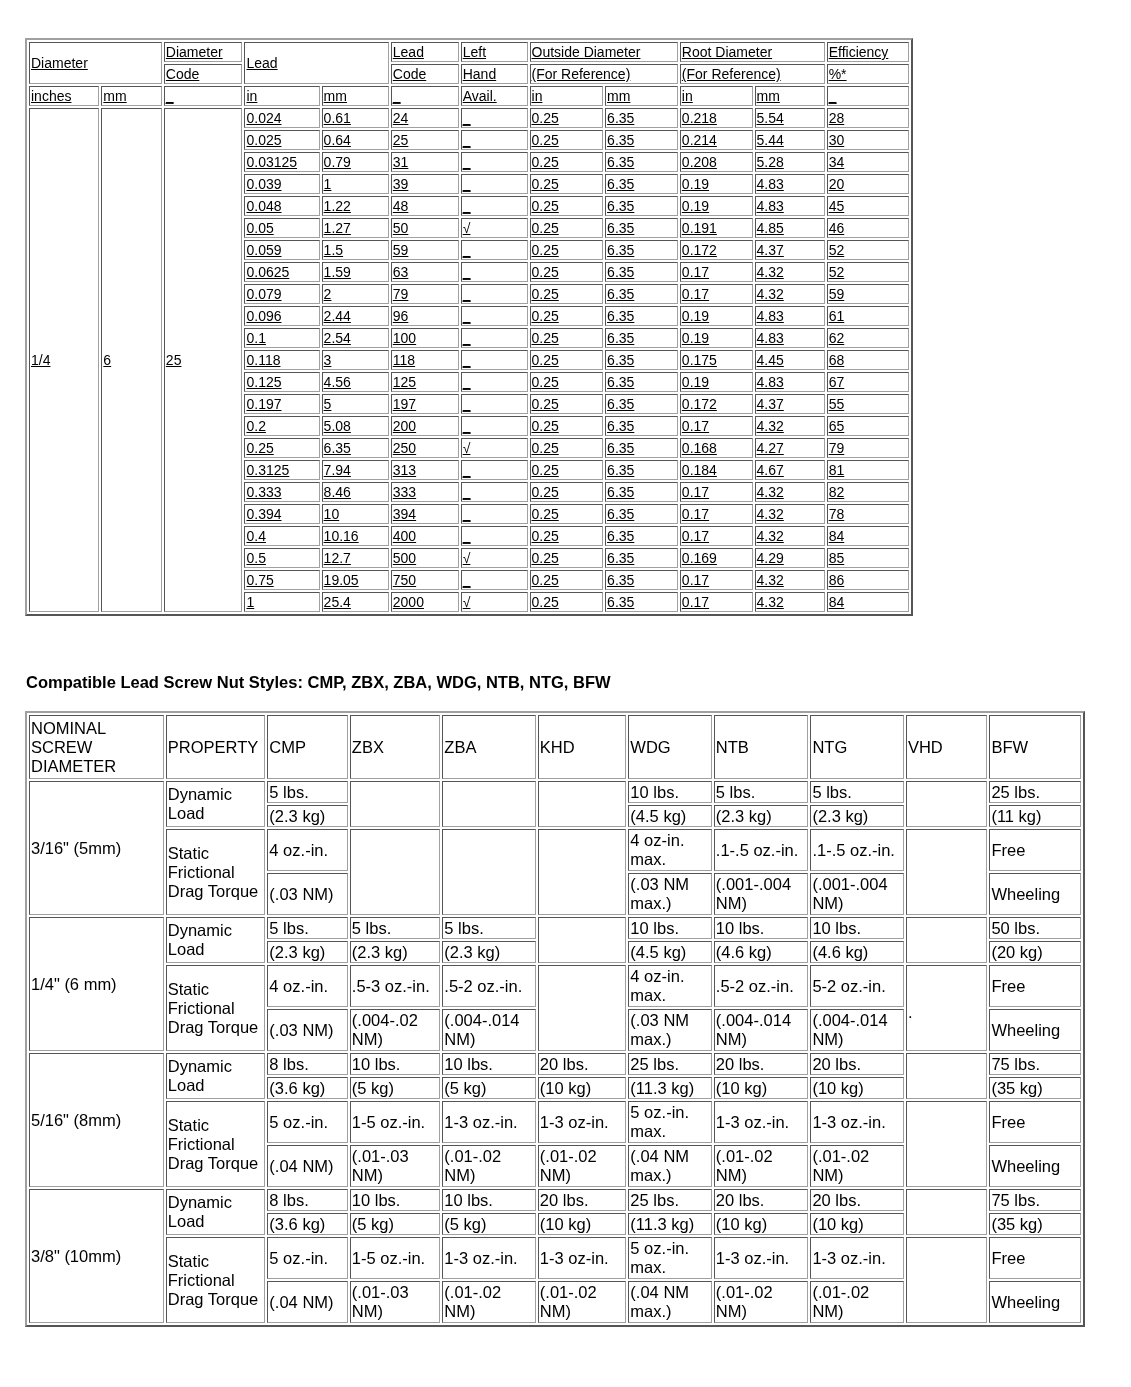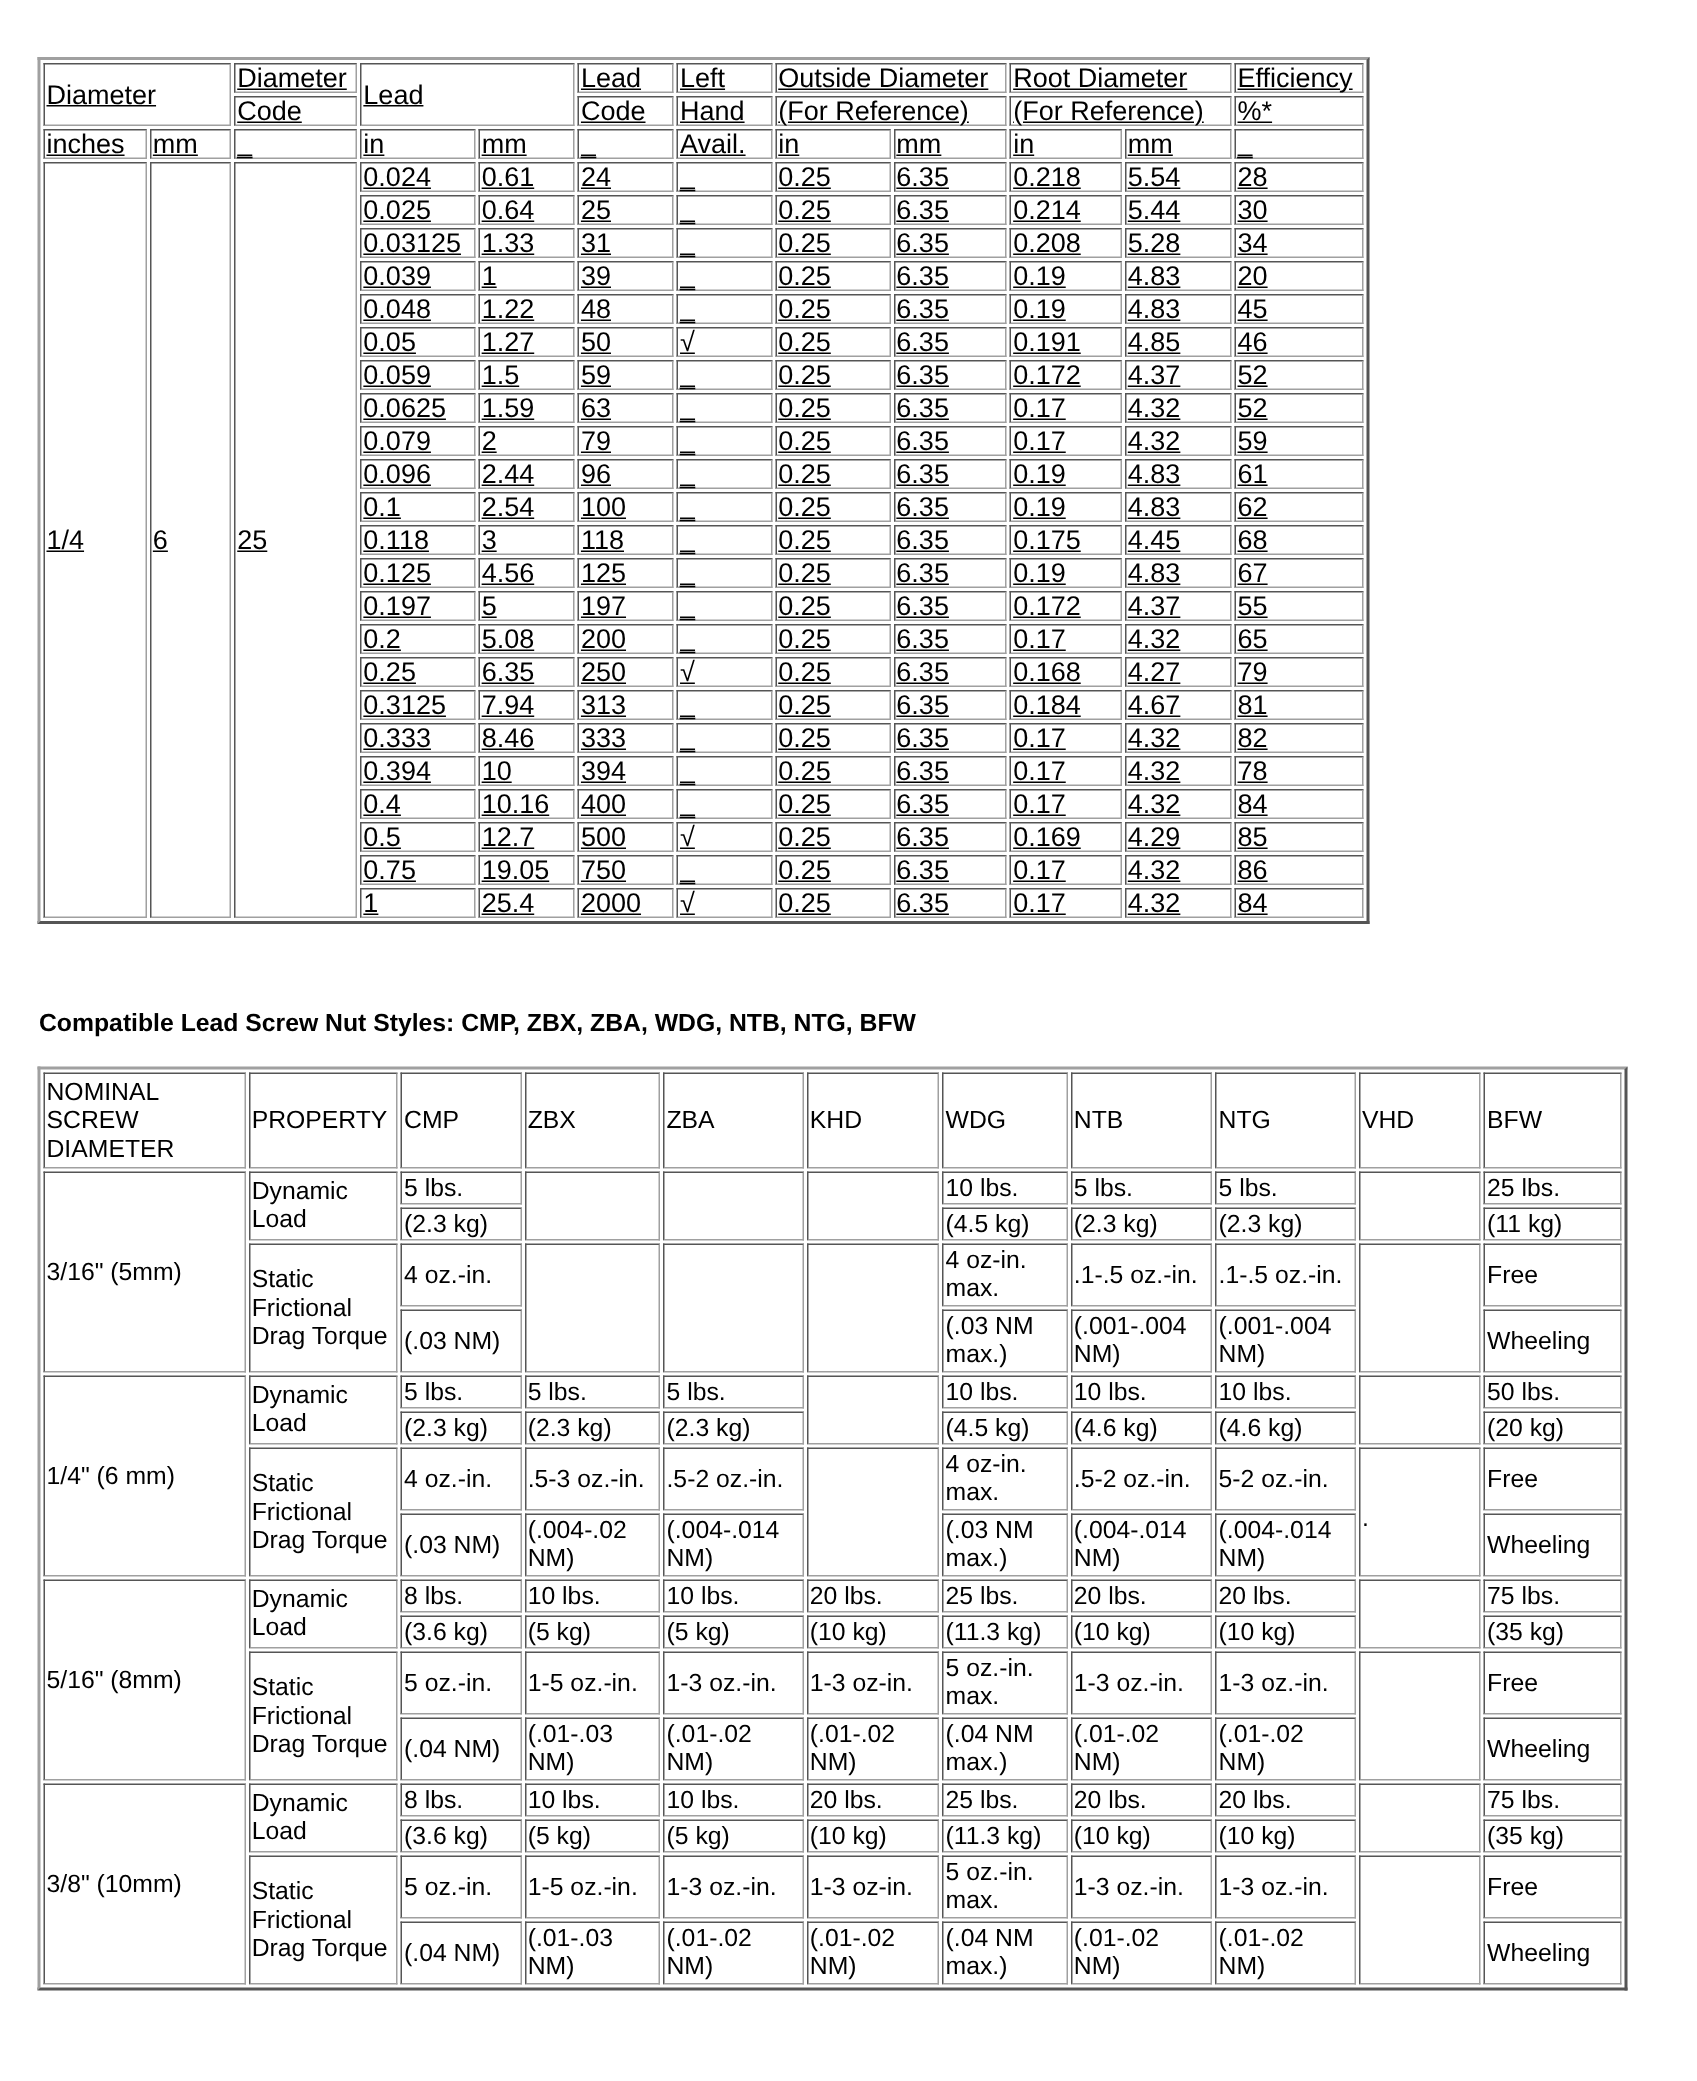--- a/index.html
+++ b/index.html
@@ -1,21 +1,21 @@
 <!DOCTYPE html>
 <html><head>
 <meta charset="utf-8">
 <style>
   html, body { margin: 0; padding: 0; background: #ffffff; }
   body { width: 1131px; height: 1387px; position: relative; font-family: "Liberation Sans", sans-serif; color: #000; }
   table.spec {
     position: absolute; left: 25px; top: 38px; width: 888px;
     border-collapse: separate; border-spacing: 2px;
     border: 2px solid; border-color: #a0a0a0 #555 #555 #a0a0a0;
-    font-size: 18px; line-height: 18px;
+    font-size: 14px; line-height: 18px;
   }
   table.spec td {
     border: 1px solid; border-color: #555 #a0a0a0 #a0a0a0 #555;
     padding: 0 1px; vertical-align: middle; height: 18px; white-space: nowrap;
   }
   table.spec td span { text-decoration: underline; }
   .note { position: absolute; left: 26px; top: 673px; font-size: 16.5px; font-weight: bold; }
   table.props {
     position: absolute; left: 25px; top: 711px; width: 1060px;
     border-collapse: separate; border-spacing: 2px;
@@ -101,21 +101,21 @@
         <td><span>25</span></td>
         <td><span>_</span></td>
         <td><span>0.25</span></td>
         <td><span>6.35</span></td>
         <td><span>0.214</span></td>
         <td><span>5.44</span></td>
         <td><span>30</span></td>
       </tr>
       <tr>
         <td><span>0.03125</span></td>
-        <td><span>1.33</span></td>
+        <td><span>0.79</span></td>
         <td><span>31</span></td>
         <td><span>_</span></td>
         <td><span>0.25</span></td>
         <td><span>6.35</span></td>
         <td><span>0.208</span></td>
         <td><span>5.28</span></td>
         <td><span>34</span></td>
       </tr>
       <tr>
         <td><span>0.039</span></td>

